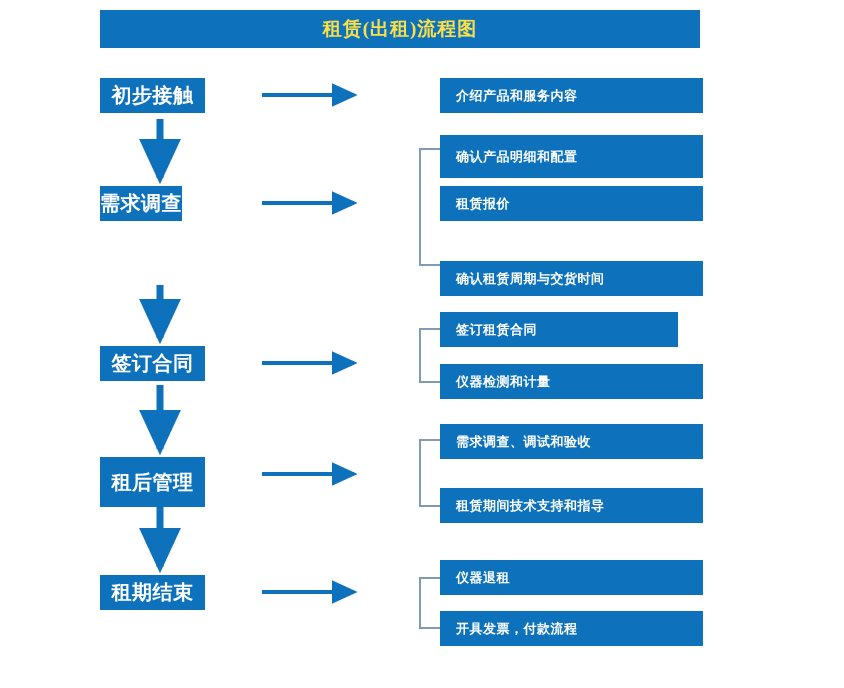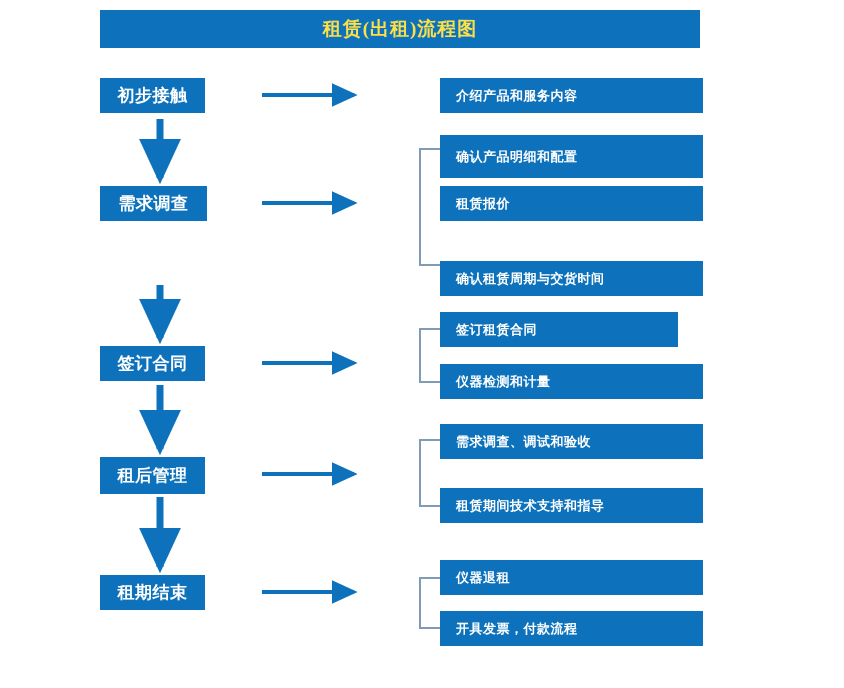--- a/index.html
+++ b/index.html
@@ -38,21 +38,21 @@
     color: #fde047;
     display: flex;
     align-items: center;
     justify-content: center;
     font-size: 19px;
     font-weight: bold;
     letter-spacing: 1px;
   }
   .stage-box {
     justify-content: center;
-    font-size: 17px;
+    font-size: 20px;
   }
   .detail-box {
     justify-content: flex-start;
     padding-left: 16px;
     font-size: 13px;
   }
   
   #arrows {
     position: absolute;
     left: 0; top: 0;
@@ -95,23 +95,23 @@
 
     <g fill="none" stroke="#7f9bb5" stroke-width="2">
       <path d="M440,149 L420,149 L420,265 L440,265"></path>
       <path d="M440,329 L420,329 L420,382 L440,382"></path>
       <path d="M440,440 L420,440 L420,506 L440,506"></path>
       <path d="M440,578 L420,578 L420,628 L440,628"></path>
     </g>
   </svg>
 
   <div class="box stage-box" style="left:100px; top:78px;  width:105px; height:35px;">初步接触</div>
-  <div class="box stage-box" style="left:100px; top:186px; width:107px; height:35px;">需求调查</div>
+  <div class="box stage-box" style="left:100px; top:186px; width:82px; height:35px;">需求调查</div>
   <div class="box stage-box" style="left:100px; top:346px; width:105px; height:35px;">签订合同</div>
-  <div class="box stage-box" style="left:100px; top:457px; width:105px; height:37px;text-align:center;">租后管理</div>
+  <div class="box stage-box" style="left:100px; top:457px; width:105px; height:50px;text-align:center;">租后管理</div>
   <div class="box stage-box" style="left:100px; top:575px; width:105px; height:35px;">租期结束</div>
 
   <div class="box detail-box" style="left:440px; top:78px;  width:263px; height:35px;">介绍产品和服务内容</div>
   <div class="box detail-box" style="left:440px; top:135px; width:263px; height:43px;">确认产品明细和配置</div>
   <div class="box detail-box" style="left:440px; top:186px; width:263px; height:35px;">租赁报价</div>
   <div class="box detail-box" style="left:440px; top:245px; width:263px; height:35px;margin-top:16px;">确认租赁周期与交货时间</div>
   <div class="box detail-box" style="left:440px; top:312px; width:238px; height:35px;">签订租赁合同</div>
   <div class="box detail-box" style="left:440px; top:364px; width:263px; height:35px;">仪器检测和计量</div>
   <div class="box detail-box" style="left:440px; top:424px; width:263px; height:35px;">需求调查、调试和验收</div>
   <div class="box detail-box" style="left:440px; top:488px; width:263px; height:35px;">租赁期间技术支持和指导</div>

